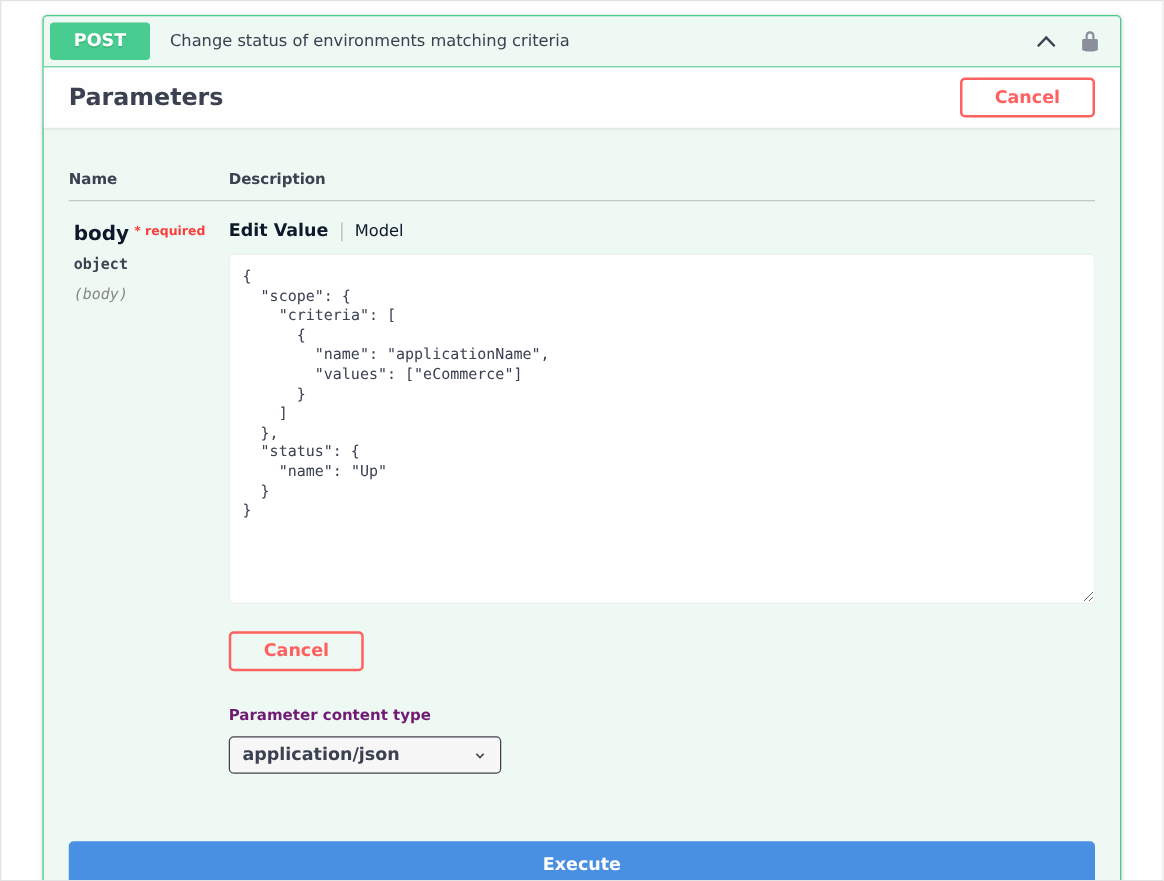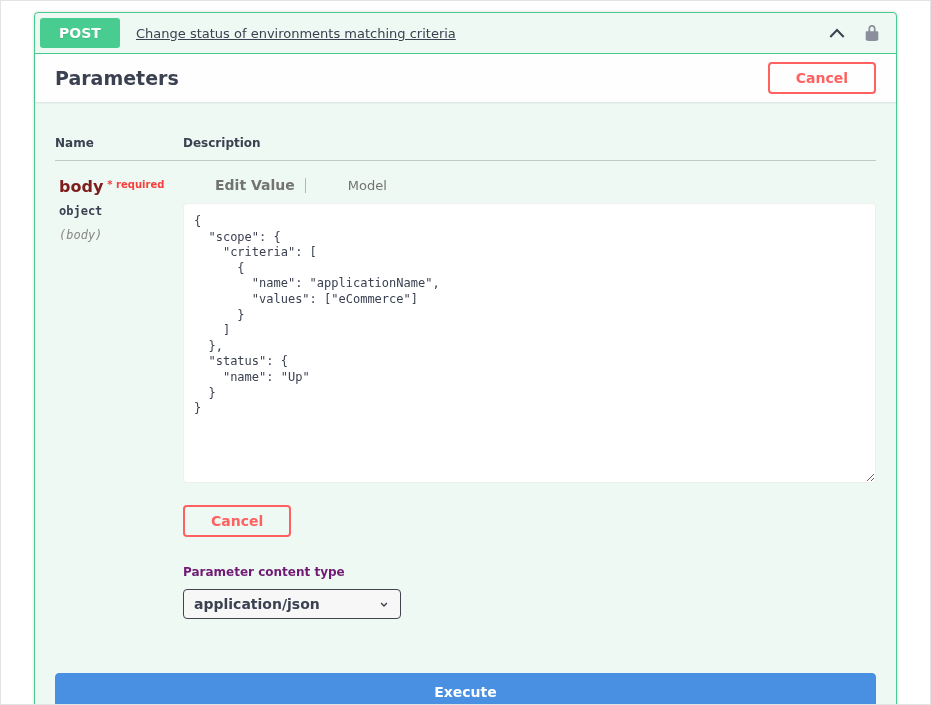--- a/index.html
+++ b/index.html
@@ -23,21 +23,21 @@
   }
   .method-badge {
     background: #49cc90; color: #fff; font-weight: 700; font-size: 14px;
     min-width: 80px; text-align: center; padding: 7px 0; border-radius: 3px;
     text-shadow: 0 1px 0 rgba(0,0,0,.1);
   }
   .path {
     font-family: "DejaVu Sans Mono", "Liberation Mono", monospace;
     font-size: 16px; font-weight: 700; color: #3b4151; padding-left: 6px;
   }
-  .summary-desc { font-size: 13px; color: #3b4151; flex: 1; padding-left: 6px; text-decoration: underline; }
+  .summary-desc { font-size: 13px; color: #3b4151; flex: 1; padding-left: 6px; }
   .summary-icons { display: flex; align-items: center; gap: 16px; padding-right: 10px; margin-left: auto; }
   .icon-btn { display: inline-flex; cursor: pointer; background: none; border: none; padding: 0; }
   
   .section-header {
     display: flex; align-items: center; justify-content: space-between;
     background: rgba(255,255,255,.85); box-shadow: 0 1px 2px rgba(0,0,0,.1);
     padding: 8px 20px; min-height: 46px;
   }
   .section-title { font-size: 19px; font-weight: 700; color: #3b4151; text-align: center; }
   .btn { cursor: pointer; font-family: inherit; border-radius: 4px; }
@@ -46,36 +46,36 @@
     font-weight: 700; font-size: 14px; padding: 6px 26px;
   }
   
   .params-wrap { padding: 20px 20px 0 20px; }
   .params-grid { display: grid; grid-template-columns: 128px 1fr; }
   .col-head {
     font-size: 12px; font-weight: 700; color: #3b4151;
     padding: 14px 0 10px 0; border-bottom: 1px solid rgba(59,65,81,.25);
   }
   .param-name-cell { padding: 16px 8px 0 4px; }
-  .pname { font-size: 16px; font-weight: 700; color: #7f1d1d; }
+  .pname { font-size: 16px; font-weight: 700; color: #0f172a; }
   .required {
     color: #f93e3e; font-size: 10px; font-weight: 700;
     position: relative; top: -4px; margin-left: 4px; white-space: nowrap;
   }
   .ptype {
     font-size: 12px; font-weight: 700; color: #3b4151; margin-top: 8px;
     font-family: "DejaVu Sans Mono", "Liberation Mono", monospace;
   }
   .pin {
     font-size: 12px; font-style: italic; color: #888; margin-top: 10px;
     font-family: "DejaVu Sans Mono", "Liberation Mono", monospace;
   }
   .param-desc-cell { padding: 16px 0 0 0; }
   .tabs { display: flex; align-items: center; gap: 10px; margin-bottom: 10px; }
-  .tab { font-size: 13px; color: #737373; cursor: pointer; margin-left: 32px; }
+  .tab { font-size: 13px; color: #0f172a; cursor: pointer; }
   .tab.active { font-weight: 700; font-size: 14px; }
   .tab-divider { width: 1px; height: 15px; background: rgba(59,65,81,.35); }
   .body-editor {
     display: block; width: 100%; height: 280px;
     border: 1px solid rgba(0,0,0,.06); border-radius: 4px; background: #fff;
     font-family: "DejaVu Sans Mono", "Liberation Mono", monospace;
     font-size: 12px; line-height: 1.3; color: #3b4151;
     padding: 10px; outline: none; resize: vertical;
   }
   .editor-cancel { margin-top: 22px; }

